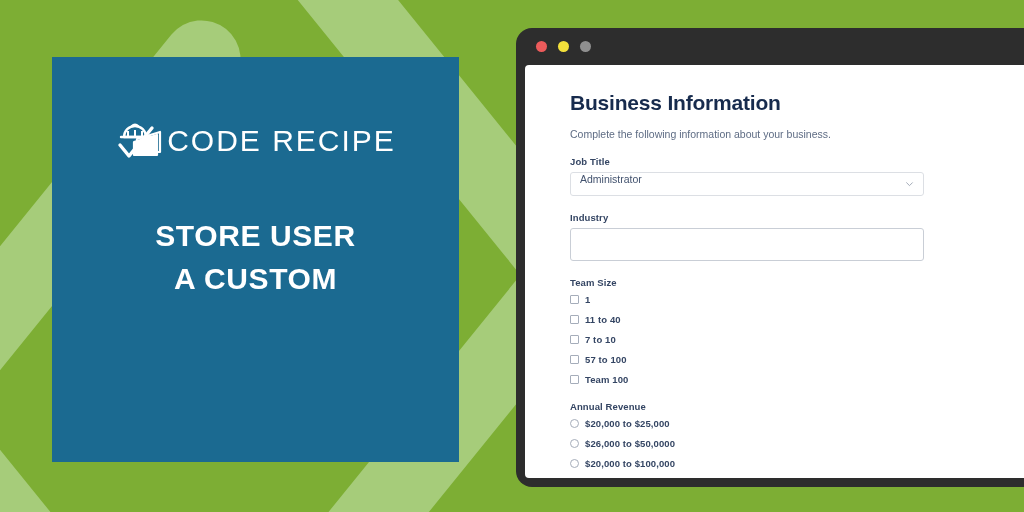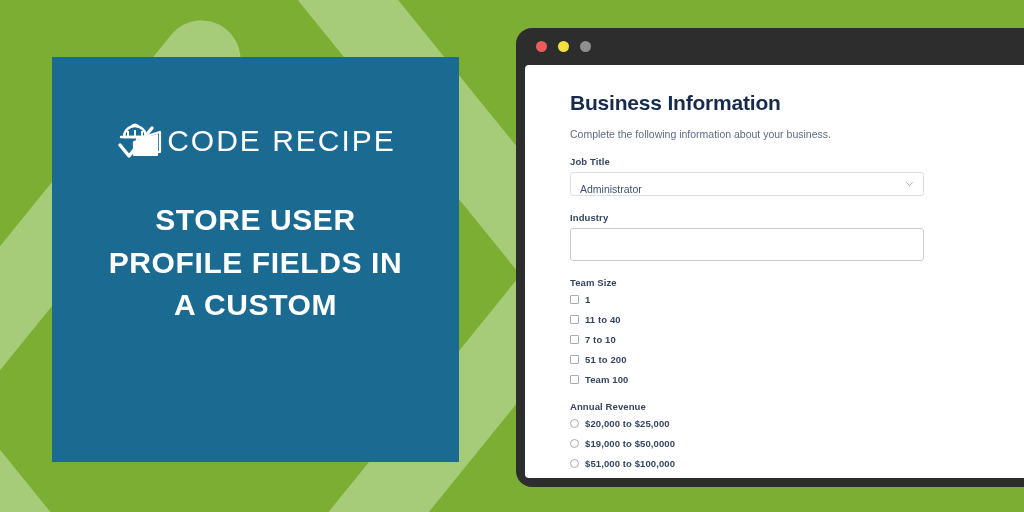--- a/index.html
+++ b/index.html
@@ -92,21 +92,21 @@
   }
   .brand-name {
     color: #ffffff;
     font-size: 30px;
     letter-spacing: 2.0px;
     font-weight: 400;
     white-space: nowrap;
     font-family: "Liberation Sans", sans-serif;
   }
   .headline {
-    margin-top: 30px;
+    margin-top: 46px;
     color: #ffffff;
     font-size: 30px;
     font-weight: bold;
     line-height: 1.42;
     text-align: center;
     letter-spacing: 0.6px;
     text-transform: uppercase;
     width: 360px;
   }
   .headline-line {
@@ -179,21 +179,21 @@
     margin-bottom: 5px;
     letter-spacing: 0.1px;
   }
   .select-box {
     width: 354px;
     height: 24px;
     border: 1px solid #dcdfe4;
     border-radius: 3px;
     background: #ffffff;
     display: flex;
-    align-items: flex-end;
+    align-items: flex-start;
     padding: 0 9px;
     box-sizing: border-box;
     position: relative;
   }
   .select-value {
     font-size: 10.5px;
     color: #42526e;
   }
   .chevron {
     position: absolute;
@@ -284,21 +284,20 @@
         <line x1="20" y1="15" x2="20" y2="21" stroke="#ffffff" stroke-width="2"></line>
         <line x1="27" y1="16" x2="27" y2="21" stroke="#ffffff" stroke-width="2"></line>
 
         <path d="M5 30 L14 41 L37 13" fill="none" stroke="#ffffff" stroke-width="3.4" stroke-linecap="round" stroke-linejoin="round"></path>
       </svg>
       <span class="brand-name">CODE RECIPE</span>
     </div>
 
     <div class="headline">
       <span class="headline-line">STORE USER</span>
-      <span class="headline-line">PROFILE FIELDS IN</span>
       <span class="headline-line">A CUSTOM</span>
     </div>
 
   </div>
 
   <div class="browser">
 
     <div class="titlebar">
       <span class="dot dot-red"></span>
       <span class="dot dot-yellow"></span>
@@ -336,42 +335,42 @@
           <div class="opt-row">
             <span class="cb"></span>
             <span class="opt-label">11 to 40</span>
           </div>
           <div class="opt-row">
             <span class="cb"></span>
             <span class="opt-label">7 to 10</span>
           </div>
           <div class="opt-row">
             <span class="cb"></span>
-            <span class="opt-label">51 to 200</span>
+            <span class="opt-label">57 to 100</span>
           </div>
           <div class="opt-row">
             <span class="cb"></span>
             <span class="opt-label">Team 100</span>
           </div>
         </div>
 
         <div class="group">
           <div class="group-label">Annual Revenue</div>
 
           <div class="opt-row">
             <span class="rb"></span>
             <span class="opt-label">$20,000 to $25,000</span>
           </div>
           <div class="opt-row">
             <span class="rb"></span>
-            <span class="opt-label">$19,000 to $50,0000</span>
+            <span class="opt-label">$26,000 to $50,0000</span>
           </div>
           <div class="opt-row">
             <span class="rb"></span>
-            <span class="opt-label">$51,000 to $100,000</span>
+            <span class="opt-label">$20,000 to $100,000</span>
           </div>
         </div>
 
       </div>
     </div>
 
   </div>
 
 </div>
 

